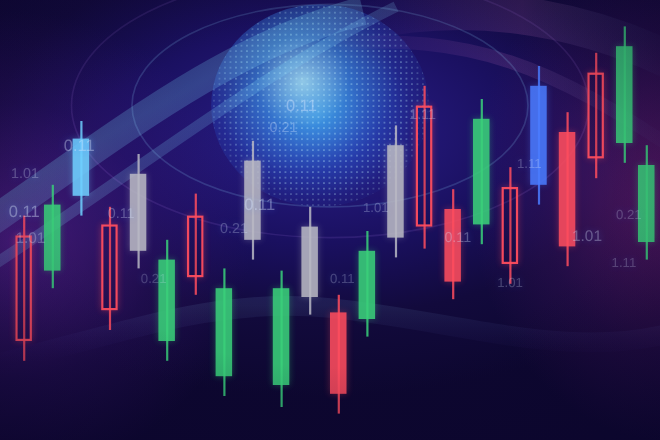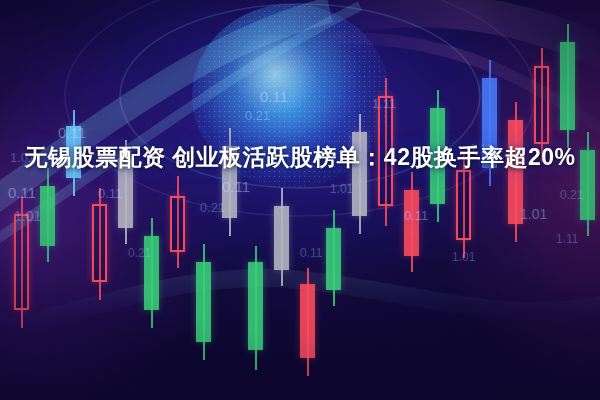--- a/index.html
+++ b/index.html
@@ -285,15 +285,14 @@
       <div class="num" style="left: 520px; top: 206px; font-size: 14px; opacity: 0.6;">1.01</div>
       <div class="num" style="left: 560px; top: 188px; font-size: 12px; opacity: 0.45;">0.21</div>
       <div class="num" style="left: 556px; top: 232px; font-size: 12px; opacity: 0.45;">1.11</div>
       <div class="num" style="left: 300px; top: 246px; font-size: 12px; opacity: 0.45;">0.11</div>
       <div class="num" style="left: 452px; top: 250px; font-size: 12px; opacity: 0.45;">1.01</div>
       <div class="num" style="left: 128px; top: 246px; font-size: 12px; opacity: 0.4;">0.21</div>
     </div>
 
   <div class="bg-vignette"></div>
 
-  <div class="headline">无锡股票配资 创业板活跃股榜单：42股换手率超20%</div>
 
 </div>
 
 </body></html>

